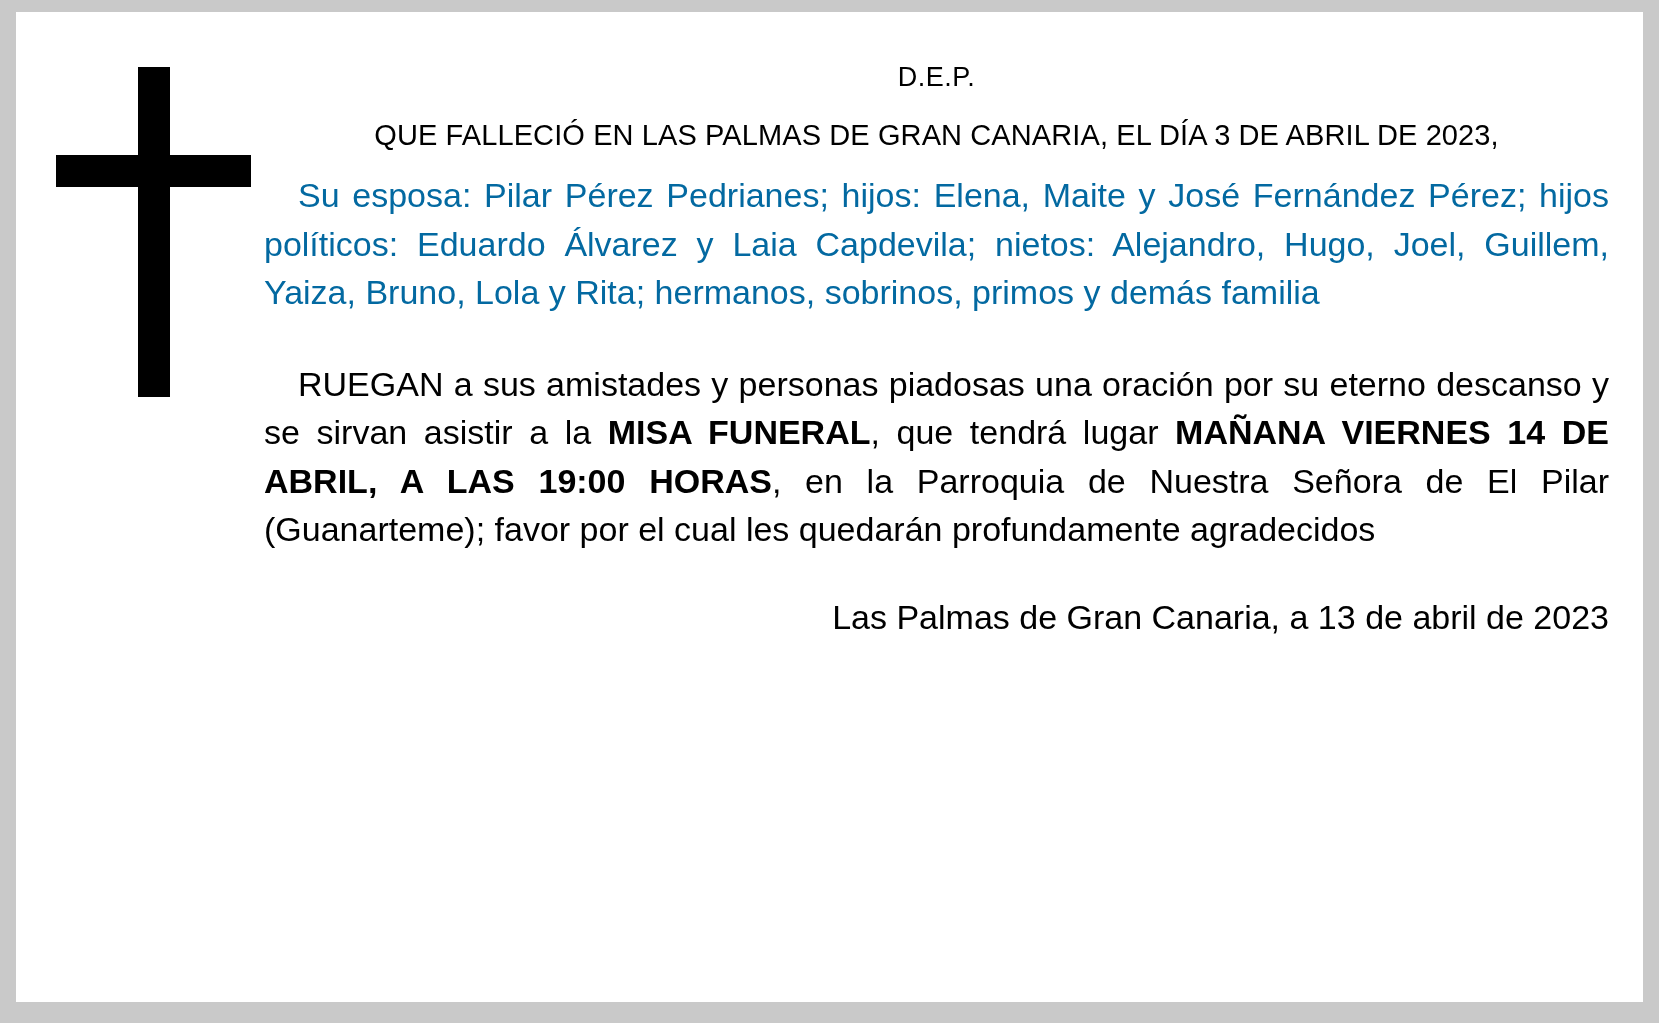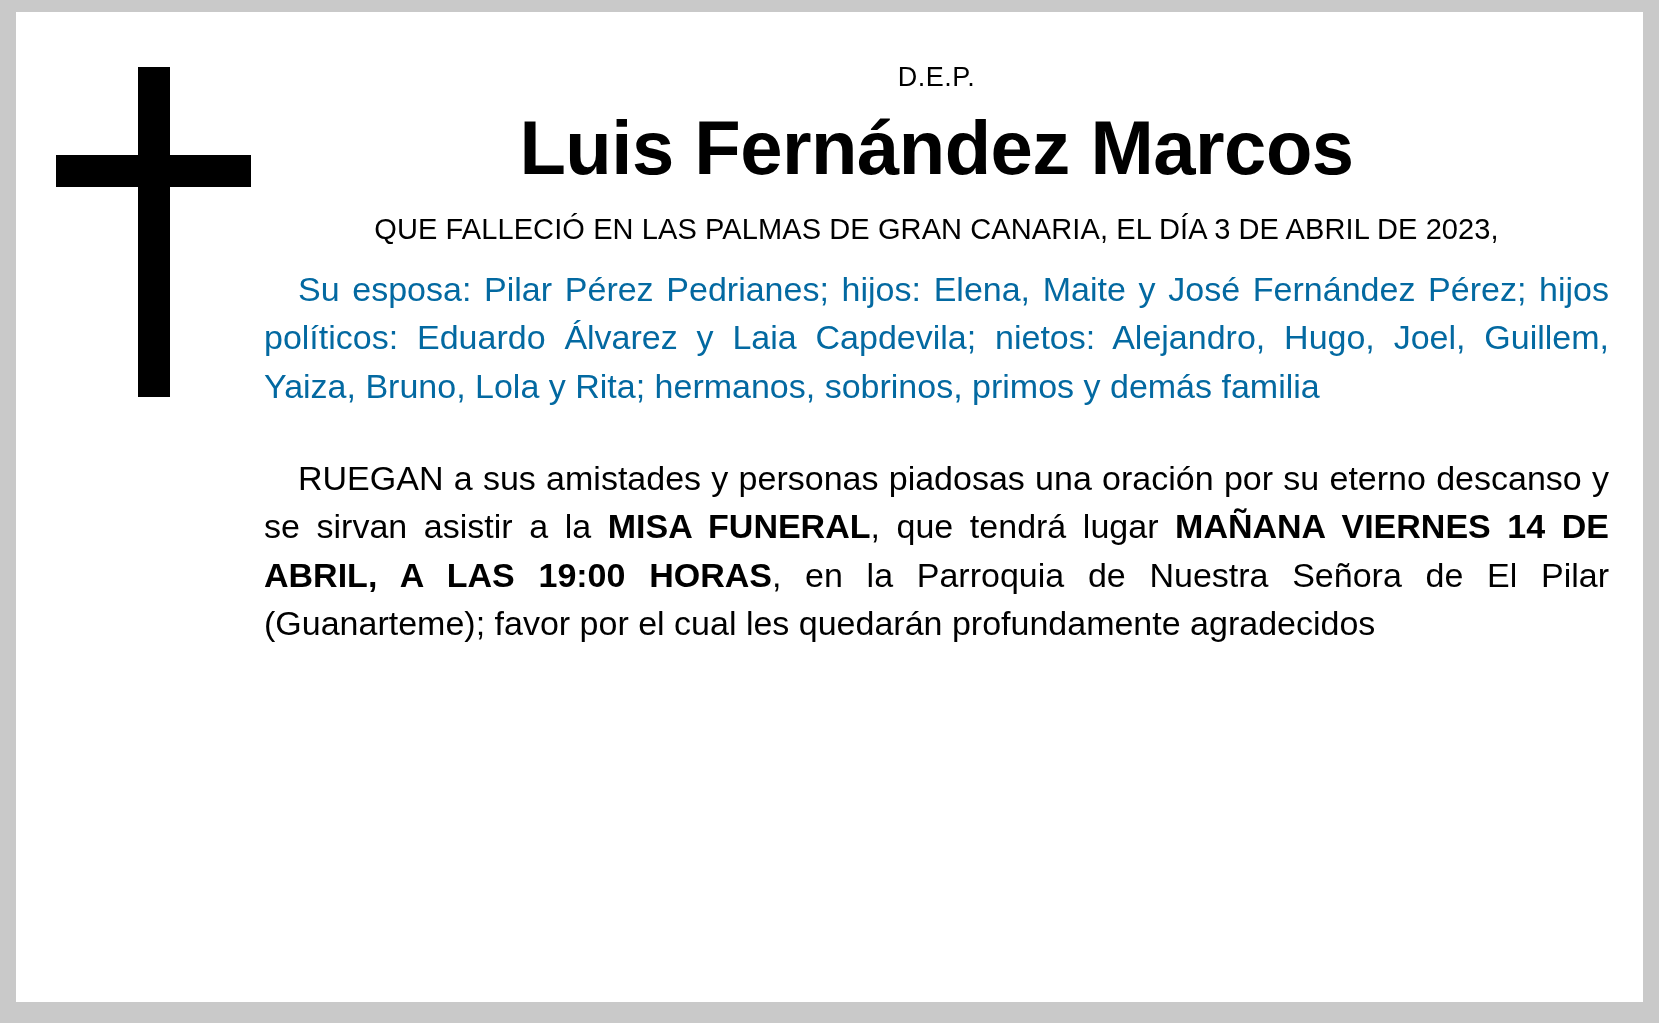--- a/index.html
+++ b/index.html
@@ -130,28 +130,28 @@
 
     <div class="cross">
       <div class="v-bar"></div>
       <div class="h-bar"></div>
     </div>
 
     <div class="content">
 
       <div class="dep">D.E.P.</div>
 
-      <div class="deceased-name">Luis Fernández Marcos</div>
 
       <div class="death-info">
         <div>QUE FALLECIÓ EN LAS PALMAS DE GRAN CANARIA, EL DÍA 3 DE ABRIL DE 2023,</div>
       </div>
 
       <div class="family-block">Su esposa: Pilar Pérez Pedrianes; hijos: Elena, Maite y José Fernández Pérez; hijos políticos: Eduardo Álvarez y Laia Capdevila; nietos: Alejandro, Hugo, Joel, Guillem, Yaiza, Bruno, Lola y Rita; hermanos, sobrinos, primos y demás familia</div>
 
       <div class="request-block">
         <span>RUEGAN a sus amistades y personas piadosas una oración por su eterno descanso y se sirvan asistir a la </span><b>MISA FUNERAL</b><span>, que tendrá lugar </span><b>MAÑANA VIERNES 14 DE ABRIL, A LAS 19:00 HORAS</b><span>, en la Parroquia de Nuestra Señora de El Pilar (Guanarteme); favor por el cual les quedarán profundamente agradecidos</span>
       </div>
 
+      <div class="place-date">Las Palmas de Gran Canaria, a 13 de abril de 2023</div>
 
     </div>
   </div>
 </div>
 
 </body></html>

